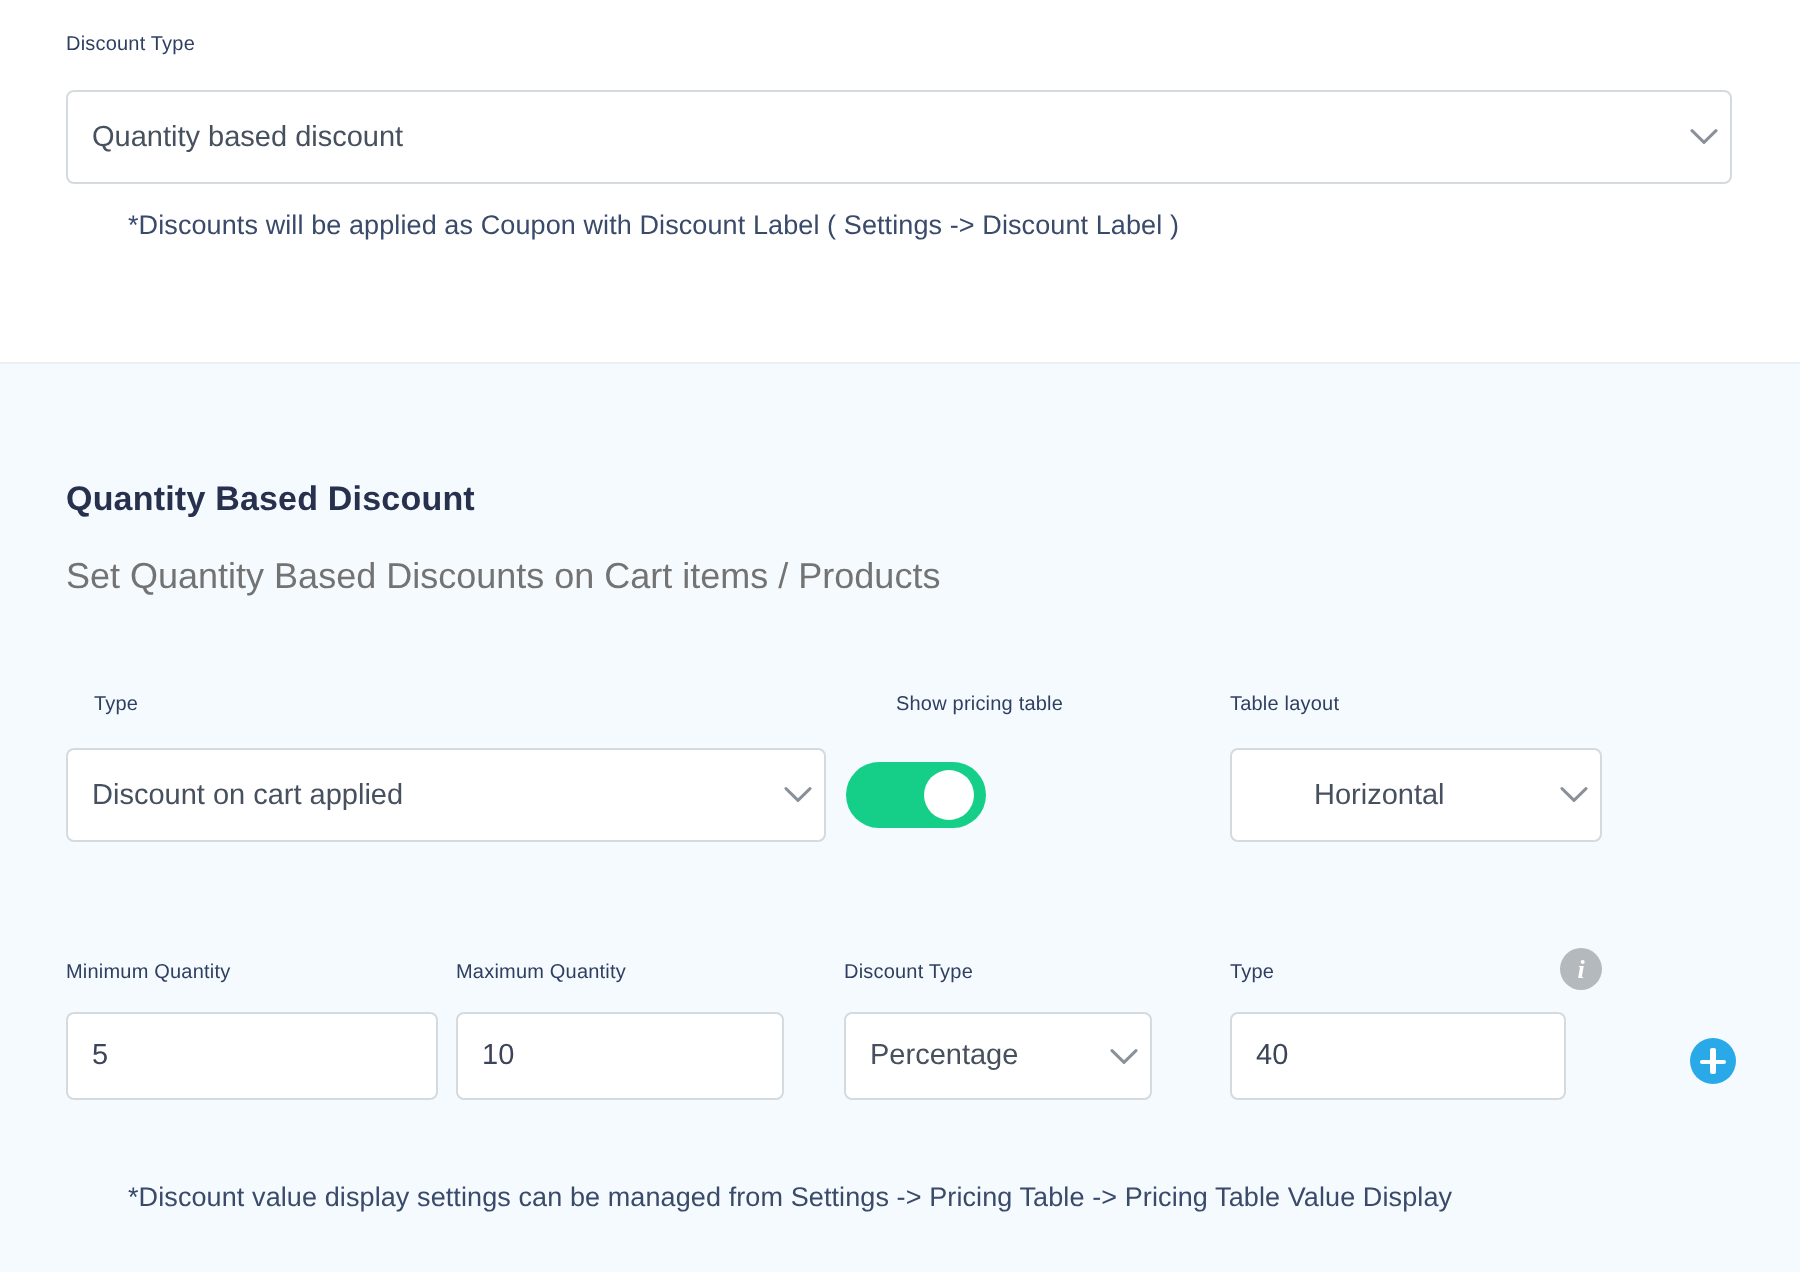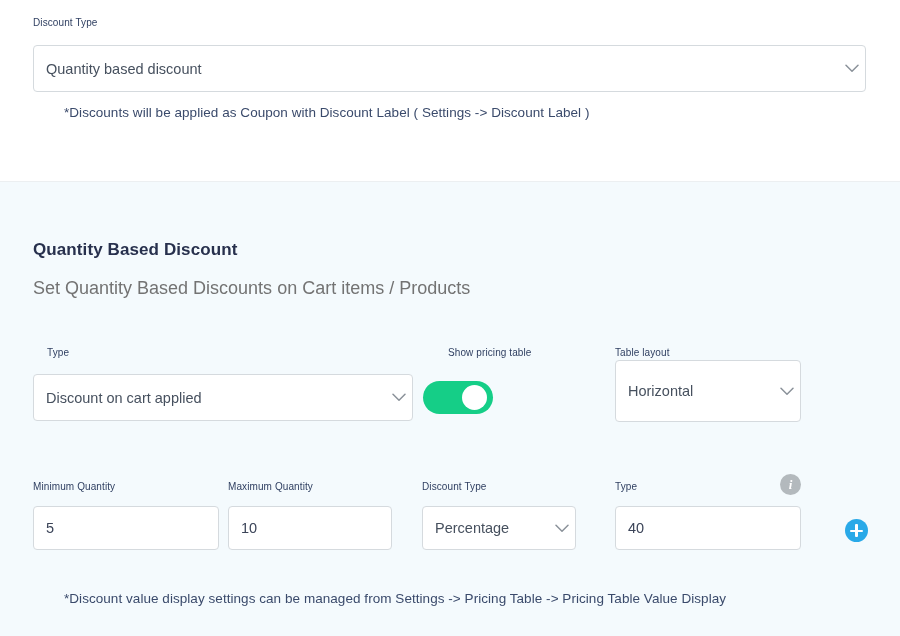--- a/index.html
+++ b/index.html
@@ -217,21 +217,21 @@
     </div>
 
     <div class="field-label" style="position:absolute; left:436px; top:162px;margin-left:12px;">Show pricing table</div>
 
     <div class="toggle" style="left:423px; top:199px;">
       <span class="knob"></span>
     </div>
 
     <div class="field-label" style="position:absolute; left:615px; top:162px;">Table layout</div>
 
-    <div class="select-box" style="left:615px; top:178px; width:186px; height:62px;">
+    <div class="select-box" style="left:615px; top:192px; width:186px; height:47px;padding-left:29px;">
       <span class="value">Horizontal</span>
       <span class="chev">
         <svg width="14" height="9" viewBox="0 0 14 9">
           <path d="M1 1.3 L7 7.2 L13 1.3" fill="none" stroke="#8a9199" stroke-width="1.5" stroke-linecap="round" stroke-linejoin="round"></path>
         </svg>
       </span>
     </div>
 
     <div class="field-label" style="position:absolute; left:33px; top:296px;">Minimum Quantity</div>
 
@@ -251,21 +251,21 @@
       <span class="value">Percentage</span>
       <span class="chev">
         <svg width="14" height="9" viewBox="0 0 14 9">
           <path d="M1 1.3 L7 7.2 L13 1.3" fill="none" stroke="#8a9199" stroke-width="1.5" stroke-linecap="round" stroke-linejoin="round"></path>
         </svg>
       </span>
     </div>
 
     <div class="field-label" style="position:absolute; left:615px; top:296px;">Type</div>
 
-    <div class="text-box" style="left:615px; top:324px; width:186px; height:44px;">
+    <div class="text-box" style="left:615px; top:324px; width:168px; height:44px;">
       <span class="value">40</span>
     </div>
 
     <div class="info-icon" style="left:780px; top:292px;">i</div>
 
     <div class="add-btn" style="left:845px; top:337px;"></div>
 
     <div class="helper-note" style="position:absolute; left:33px; top:408px;">*Discount value display settings can be managed from Settings -&gt; Pricing Table -&gt; Pricing Table Value Display</div>
   </div>
 

